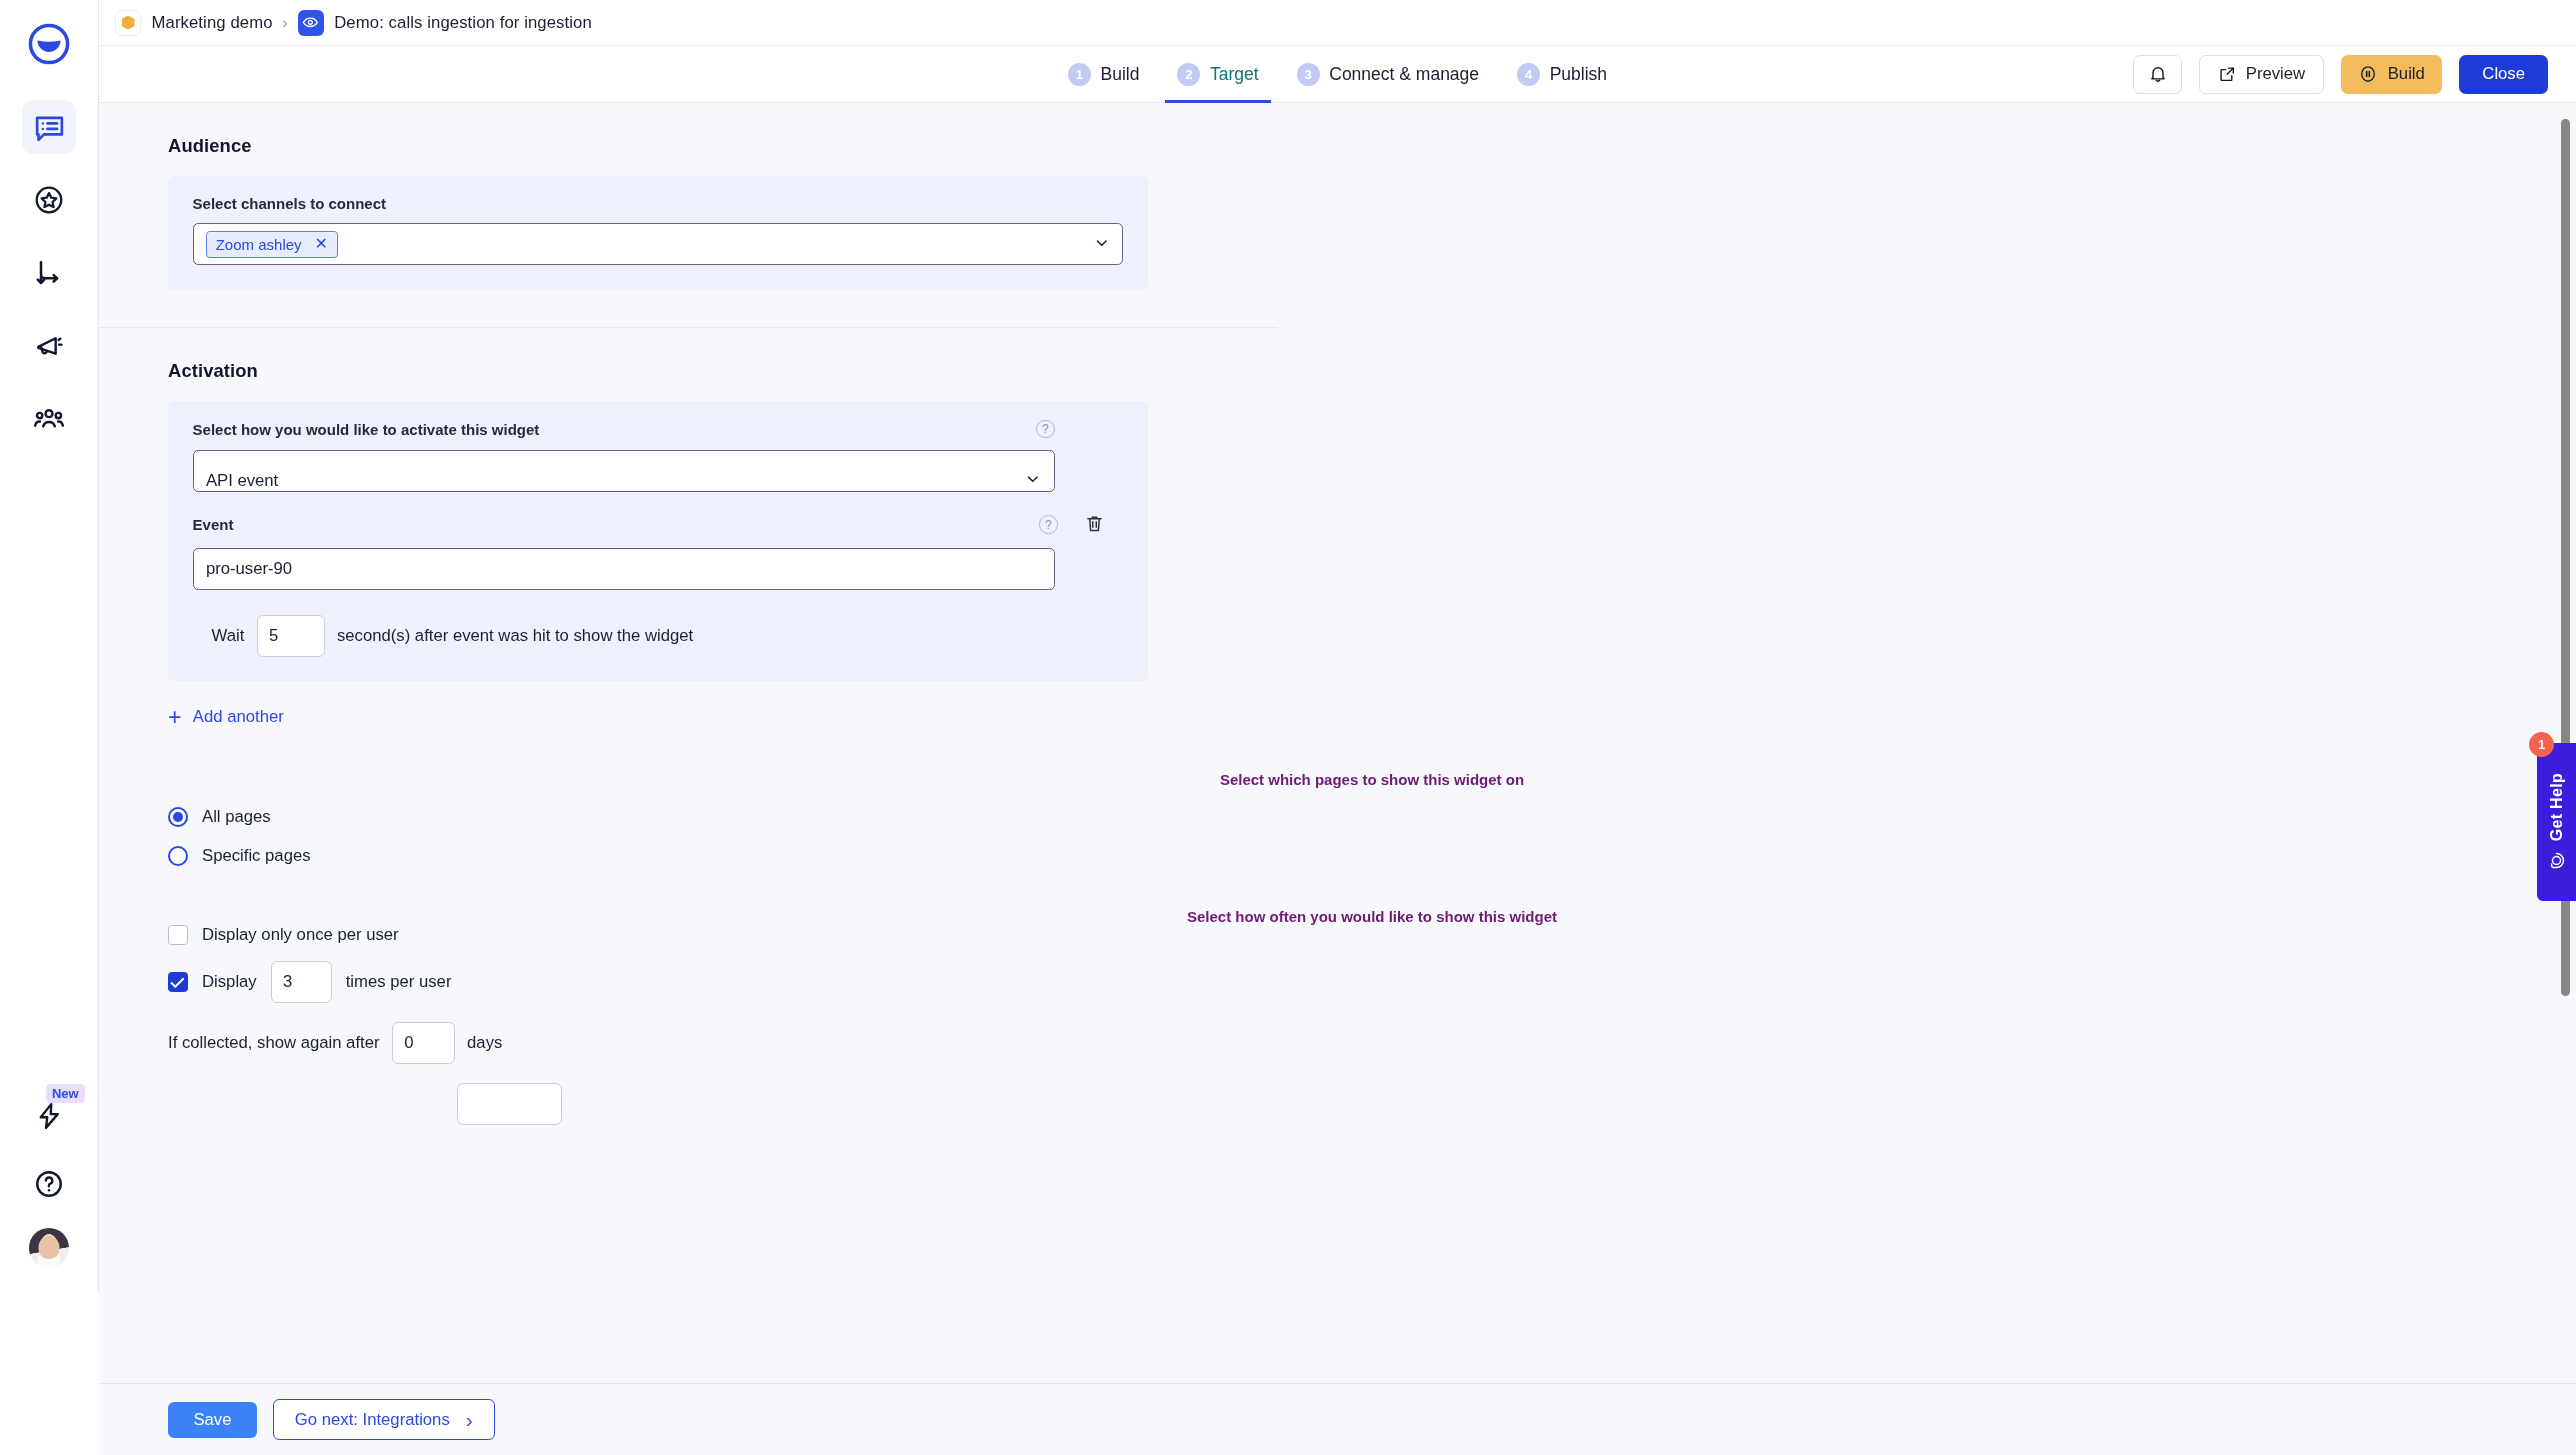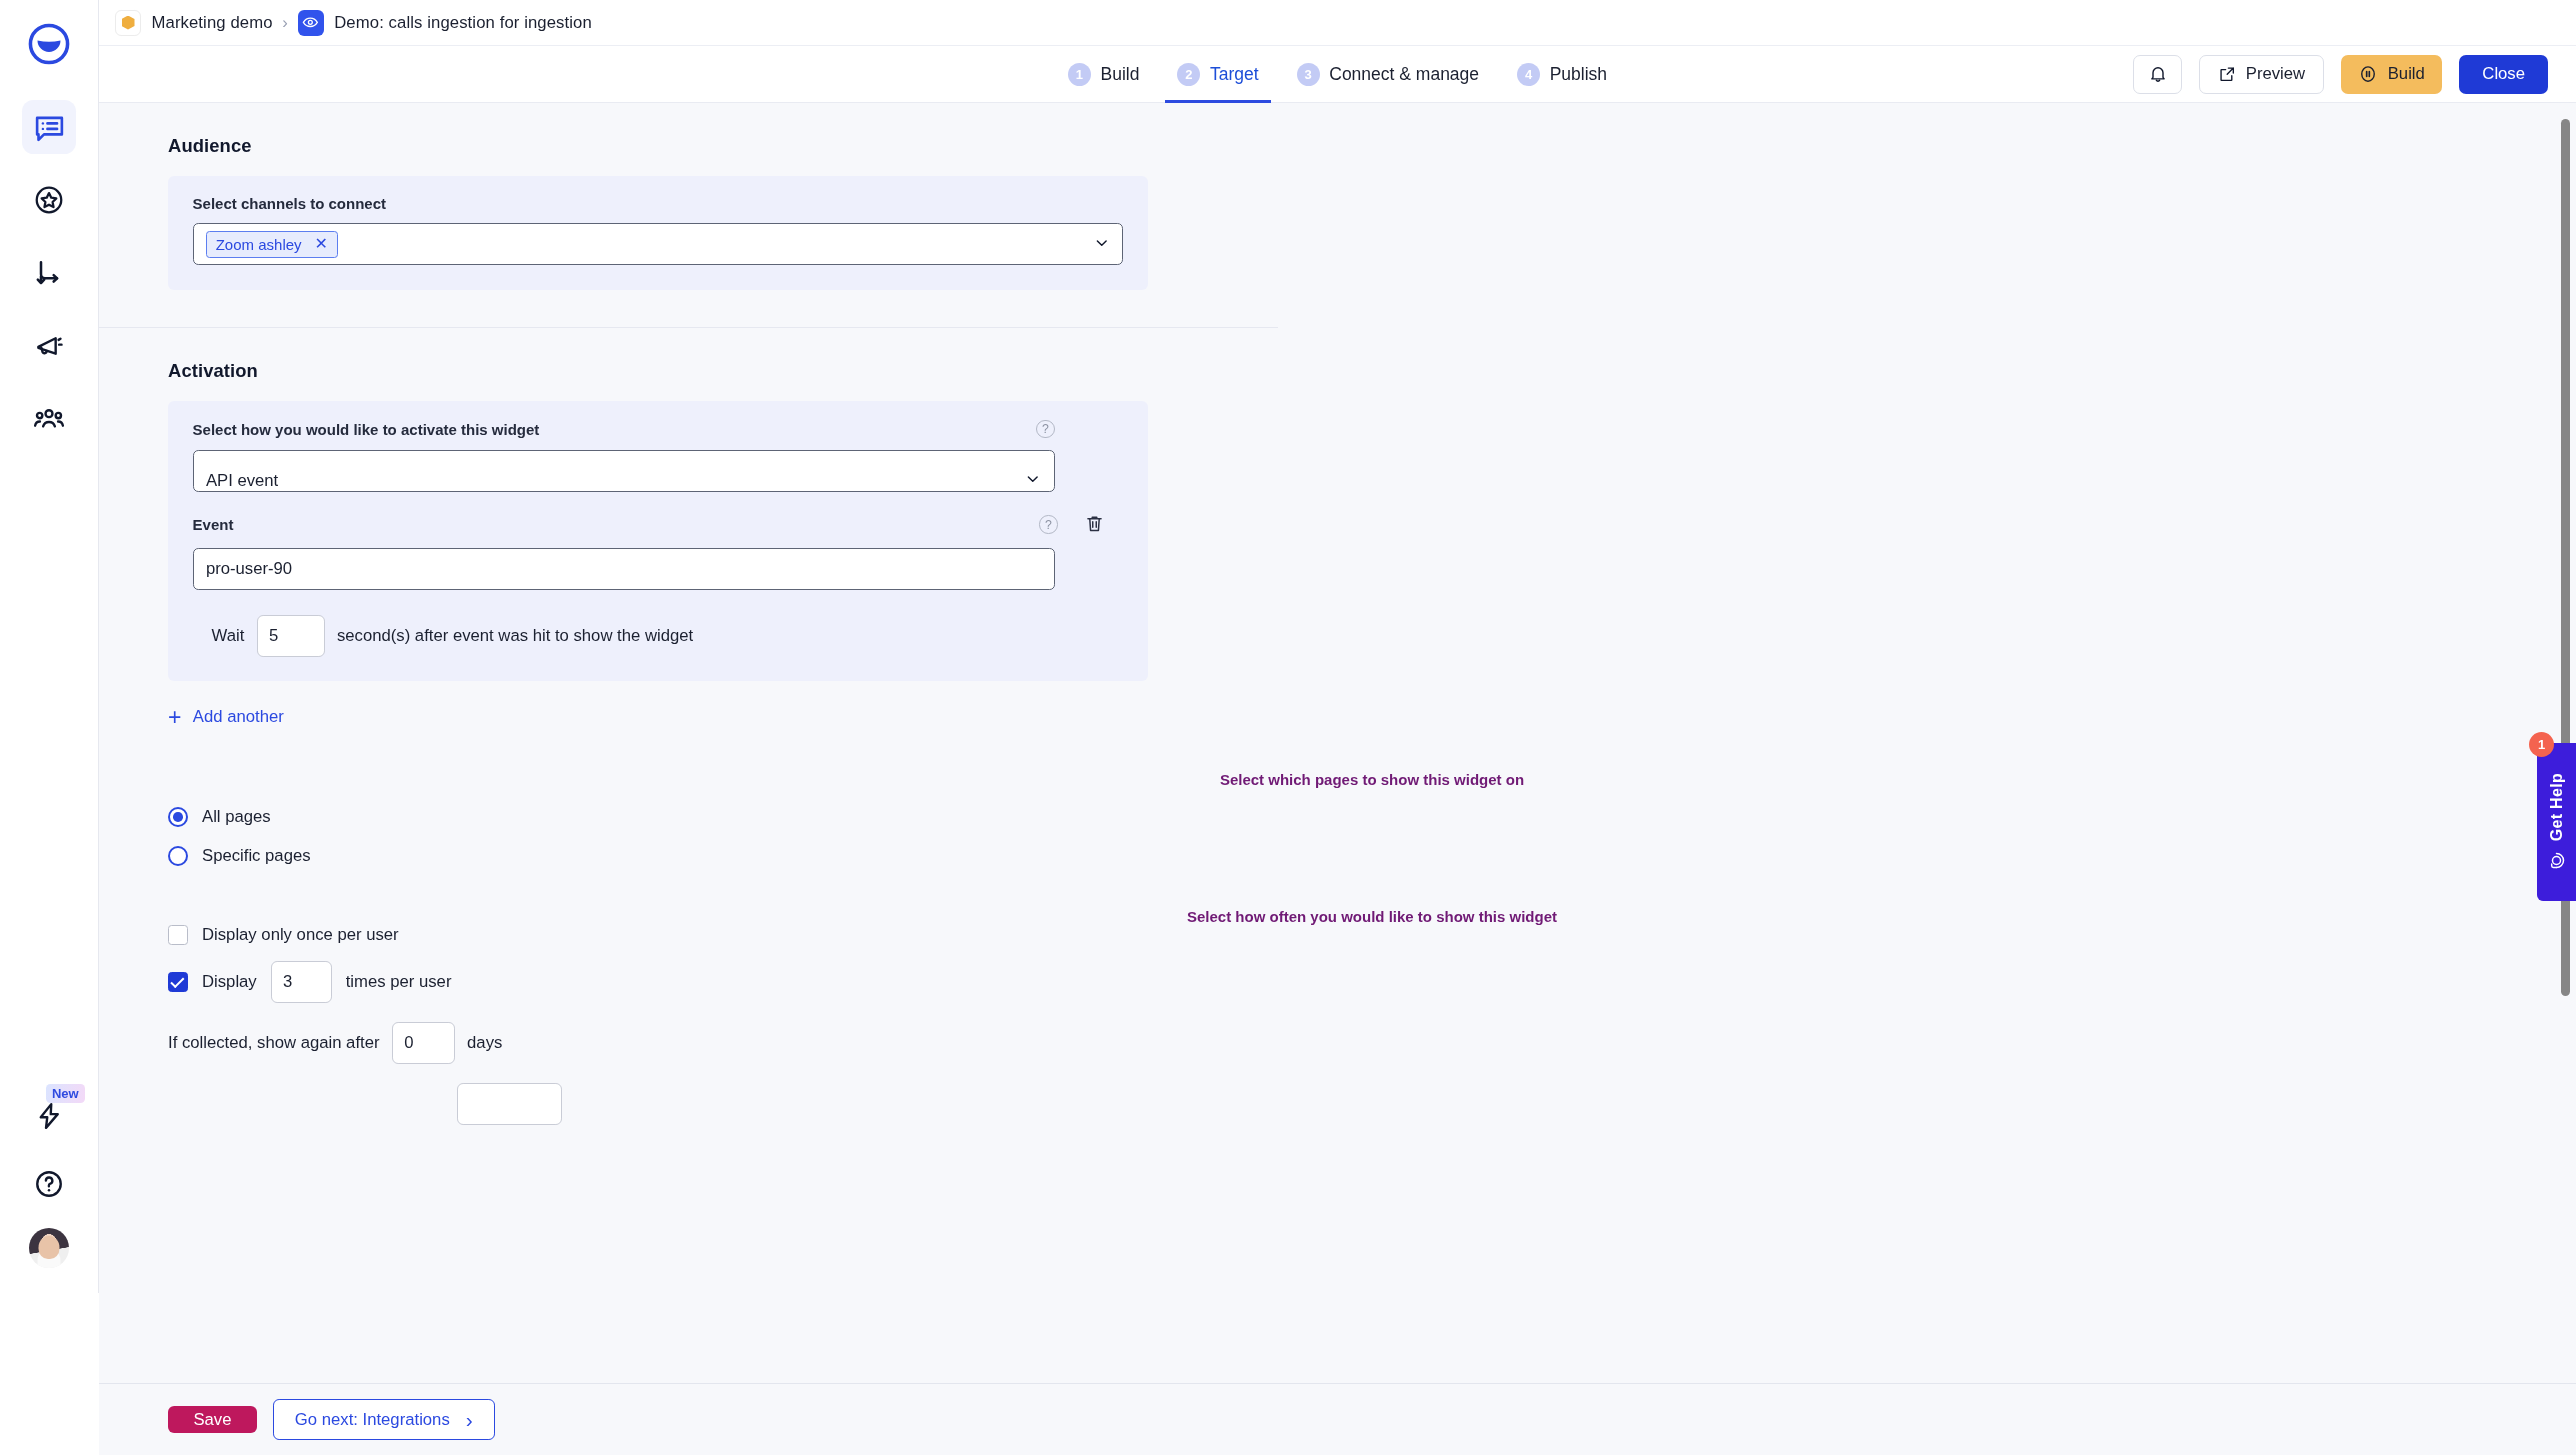--- a/index.html
+++ b/index.html
@@ -102,21 +102,21 @@
     padding: 0 19px; height: 57px; cursor: pointer;
     position: relative;
   }
   .step-num {
     width: 23px; height: 23px; border-radius: 50%;
     background: #c3cbf5; color: #ffffff;
     font-size: 13px; font-weight: 600;
     display:flex; align-items:center; justify-content:center;
   }
   .step-label { font-size: 17.5px; color: #1b2030; white-space: nowrap; }
-  .step.active .step-label { color: #1d4ed8; }
+  .step.active .step-label { color: #0f766e; }
   .step.active::after {
     content:""; position:absolute; left: 7px; right: 7px; bottom: 0;
     height: 2.6px; background: #2d4be0;
   }
   .top-actions {
     margin-left: auto; margin-right: 28px;
     display: flex; align-items: center; gap: 17px; z-index: 2;
   }
   .icon-btn {
     width: 49px; height: 39px; border-radius: 7px;
@@ -223,21 +223,21 @@
   }
 
   
   .bottom-bar {
     flex: 0 0 72px; height: 72px;
     background: #f7f8fb;
     border-top: 0.9px solid #e3e6ee;
     display:flex; align-items:center; gap: 16px;
     padding-left: 69px;
   }
-  .btn-save { background:#be185d; color:#fff; height:27px; border-radius:6.1px;
+  .btn-save { background:#3b82f6; color:#fff; height:36px; border-radius:6.1px;
     padding: 0 25.4px; display:flex; align-items:center; font-size:16.7px; cursor:pointer;}
   .btn-next { background:#fff; color:#2b49e0; height:41px; border-radius:6.1px;
     border: 1.8px solid #2b49e0; padding: 0 21px; display:flex; align-items:center;
     gap: 16px; font-size:16.7px; cursor:pointer;}
 
   
   .get-help {
     position: absolute; right: 0; top: 640px;
     width: 39px; height: 158px; background:#3d1ddb;
     border-radius: 6.1px 0 0 6.1px;

